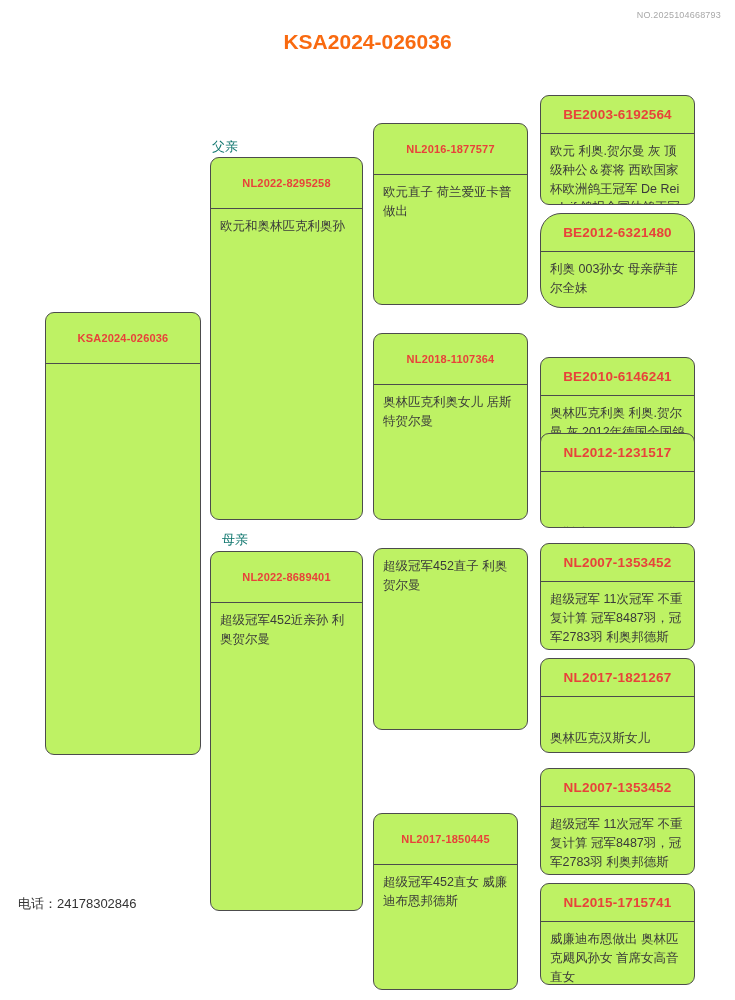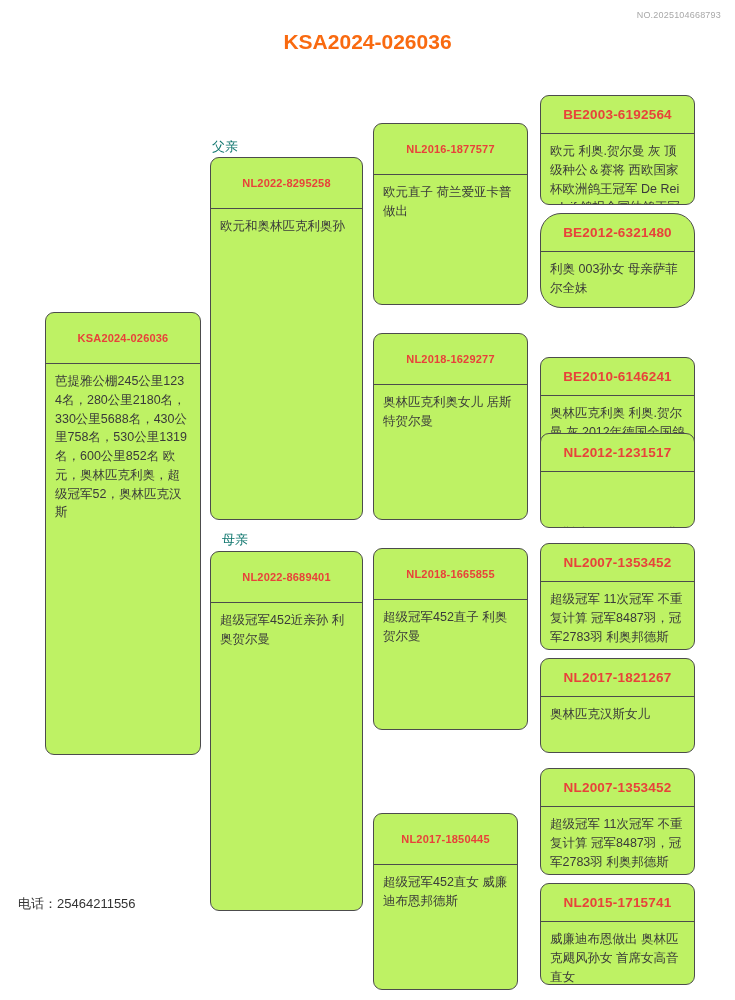--- a/index.html
+++ b/index.html
@@ -41,42 +41,40 @@
 <div class="canvas">
 
   <div class="doc-number">NO.2025104668793</div>
   <div class="page-title">KSA2024-026036</div>
 
   <div class="gen-label" style="left:212px;top:138px;">父亲</div>
   <div class="gen-label" style="left:212px;top:531px;margin-left:10px;">母亲</div>
 
   <div class="pbox large" style="left:45px;top:312px;width:156px;height:443px;">
     <div class="hd">KSA2024-026036</div>
-    <div class="bd">芭提雅公棚245公里1234名，280公里2180名，330公里5688名，430公里758名，530公里1319名，600公里852名 欧元，奥林匹克利奥，超级冠军52，奥林匹克汉斯</div>
   </div>
 
   <div class="pbox large" style="left:210px;top:157px;width:153px;height:363px;">
     <div class="hd">NL2022-8295258</div>
     <div class="bd">欧元和奥林匹克利奥孙</div>
   </div>
   <div class="pbox large" style="left:210px;top:551px;width:153px;height:360px;">
     <div class="hd">NL2022-8689401</div>
     <div class="bd">超级冠军452近亲孙 利奥贺尔曼</div>
   </div>
 
   <div class="pbox large" style="left:373px;top:123px;width:155px;height:182px;">
     <div class="hd">NL2016-1877577</div>
     <div class="bd">欧元直子 荷兰爱亚卡普做出</div>
   </div>
   <div class="pbox large" style="left:373px;top:333px;width:155px;height:187px;">
-    <div class="hd">NL2018-1629277</div>
+    <div class="hd">NL2018-1107364</div>
     <div class="bd">奥林匹克利奥女儿 居斯特贺尔曼</div>
   </div>
   <div class="pbox large" style="left:373px;top:548px;width:155px;height:182px;">
-    <div class="hd">NL2018-1665855</div>
     <div class="bd">超级冠军452直子 利奥贺尔曼</div>
   </div>
   <div class="pbox large" style="left:373px;top:813px;width:145px;height:177px;">
     <div class="hd">NL2017-1850445</div>
     <div class="bd">超级冠军452直女 威廉迪布恩邦德斯</div>
   </div>
 
   <div class="pbox small" style="left:540px;top:95px;width:155px;height:110px;">
     <div class="hd">BE2003-6192564</div>
     <div class="bd">欧元 利奥.贺尔曼 灰 顶级种公＆赛将 西欧国家杯欧洲鸽王冠军 De Reisduif 鸽报全国幼鸽王冠军</div>
@@ -90,28 +88,28 @@
     <div class="bd">奥林匹克利奥 利奥.贺尔曼 灰 2012年德国全国鸽王冠军</div>
   </div>
   <div class="pbox small" style="left:540px;top:433px;width:155px;height:95px;gap:44px;">
     <div class="hd">NL2012-1231517</div>
     <div class="bd">居斯特贺尔曼 欧元女儿</div>
   </div>
   <div class="pbox small" style="left:540px;top:543px;width:155px;height:107px;">
     <div class="hd">NL2007-1353452</div>
     <div class="bd">超级冠军 11次冠军 不重复计算 冠军8487羽，冠军2783羽 利奥邦德斯</div>
   </div>
-  <div class="pbox small" style="left:540px;top:658px;width:155px;height:95px;">
+  <div class="pbox small" style="left:540px;top:658px;width:155px;height:95px;gap:24px;">
     <div class="hd">NL2017-1821267</div>
     <div class="bd">奥林匹克汉斯女儿</div>
   </div>
   <div class="pbox small" style="left:540px;top:768px;width:155px;height:107px;">
     <div class="hd">NL2007-1353452</div>
     <div class="bd">超级冠军 11次冠军 不重复计算 冠军8487羽，冠军2783羽 利奥邦德斯</div>
   </div>
   <div class="pbox small" style="left:540px;top:883px;width:155px;height:102px;">
     <div class="hd">NL2015-1715741</div>
     <div class="bd">威廉迪布恩做出 奥林匹克飓风孙女 首席女高音直女</div>
   </div>
 
-  <div class="phone">电话：25464211556</div>
+  <div class="phone">电话：24178302846</div>
 
 </div>
 
 </body></html>

